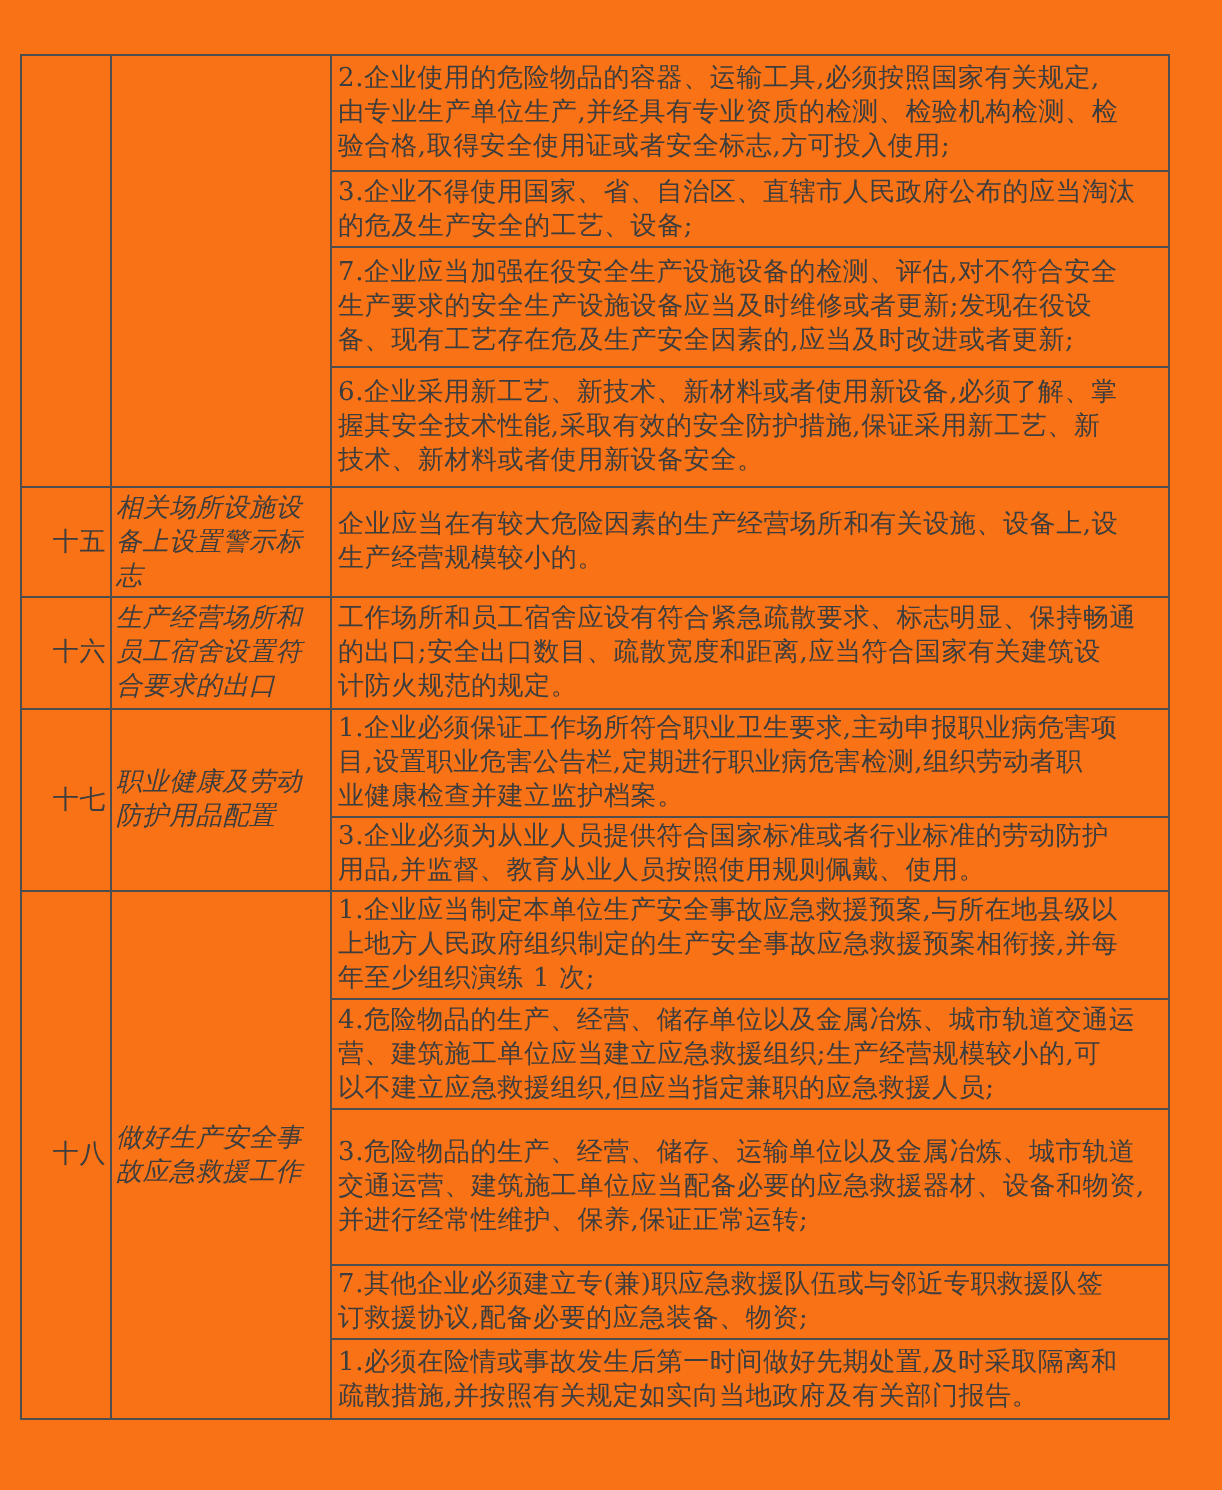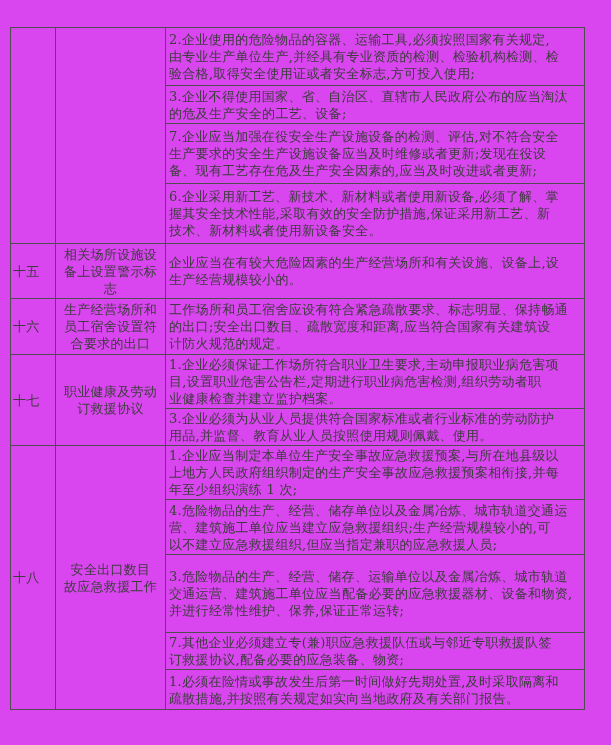--- a/index.html
+++ b/index.html
@@ -4,43 +4,43 @@
 <style>
   html, body { margin: 0; padding: 0; }
   body {
     width: 611px; height: 745px;
     background: #f7f7f7;
     font-family: "DejaVu Serif", "Liberation Serif", serif;
   }
   .page {
     position: relative;
     width: 611px; height: 745px;
-    background: #d946ef;
+    background: #f97316;
     overflow: hidden;
   }
   table.reg {
     position: absolute;
     left: 10px; top: 27px;
     width: 557px;
     border-collapse: collapse;
     table-layout: fixed;
   }
   table.reg td {
     border: 1px solid #4e4e4e;
     color: #3d3d3d;
     font-size: 13px;
     line-height: 17px;
     letter-spacing: 0.3px;
     vertical-align: middle;
     overflow: hidden;
     white-space: pre-wrap;
     word-break: break-all;
   }
-  td.c1 { width: 40px;  text-align: left; padding: 0 2px; }
-  td.c2 { width: 105px; text-align: center; padding: 0 2px; }
+  td.c1 { width: 40px;  text-align: right; padding: 0 2px; }
+  td.c2 { width: 105px; padding: 0 2px; font-style: italic; }
   td.c3 { width: 412px; text-align: left;   padding: 1px 3px; }
 </style>
 </head>
 <body>
 
 <div class="page">
   <table class="reg">
     <tbody>
 
       <tr style="height:58px">
@@ -80,33 +80,33 @@
 员工宿舍设置符
 合要求的出口</td>
         <td class="c3">工作场所和员工宿舍应设有符合紧急疏散要求、标志明显、保持畅通
 的出口;安全出口数目、疏散宽度和距离,应当符合国家有关建筑设
 计防火规范的规定。</td>
       </tr>
 
       <tr style="height:54px">
         <td class="c1" rowspan="2">十七</td>
         <td class="c2" rowspan="2">职业健康及劳动
-订救援协议</td>
+防护用品配置</td>
         <td class="c3">1.企业必须保证工作场所符合职业卫生要求,主动申报职业病危害项
 目,设置职业危害公告栏,定期进行职业病危害检测,组织劳动者职
 业健康检查并建立监护档案。</td>
       </tr>
       <tr style="height:36px">
           <td class="c3">3.企业必须为从业人员提供符合国家标准或者行业标准的劳动防护
 用品,并监督、教育从业人员按照使用规则佩戴、使用。</td>
         </tr>
 
       <tr style="height:53px">
         <td class="c1" rowspan="5">十八</td>
-        <td class="c2" rowspan="5">安全出口数目
+        <td class="c2" rowspan="5">做好生产安全事
 故应急救援工作</td>
         <td class="c3">1.企业应当制定本单位生产安全事故应急救援预案,与所在地县级以
 上地方人民政府组织制定的生产安全事故应急救援预案相衔接,并每
 年至少组织演练 1 次;</td>
       </tr>
       <tr style="height:55px">
           <td class="c3">4.危险物品的生产、经营、储存单位以及金属冶炼、城市轨道交通运
 营、建筑施工单位应当建立应急救援组织;生产经营规模较小的,可
 以不建立应急救援组织,但应当指定兼职的应急救援人员;</td>
         </tr>

